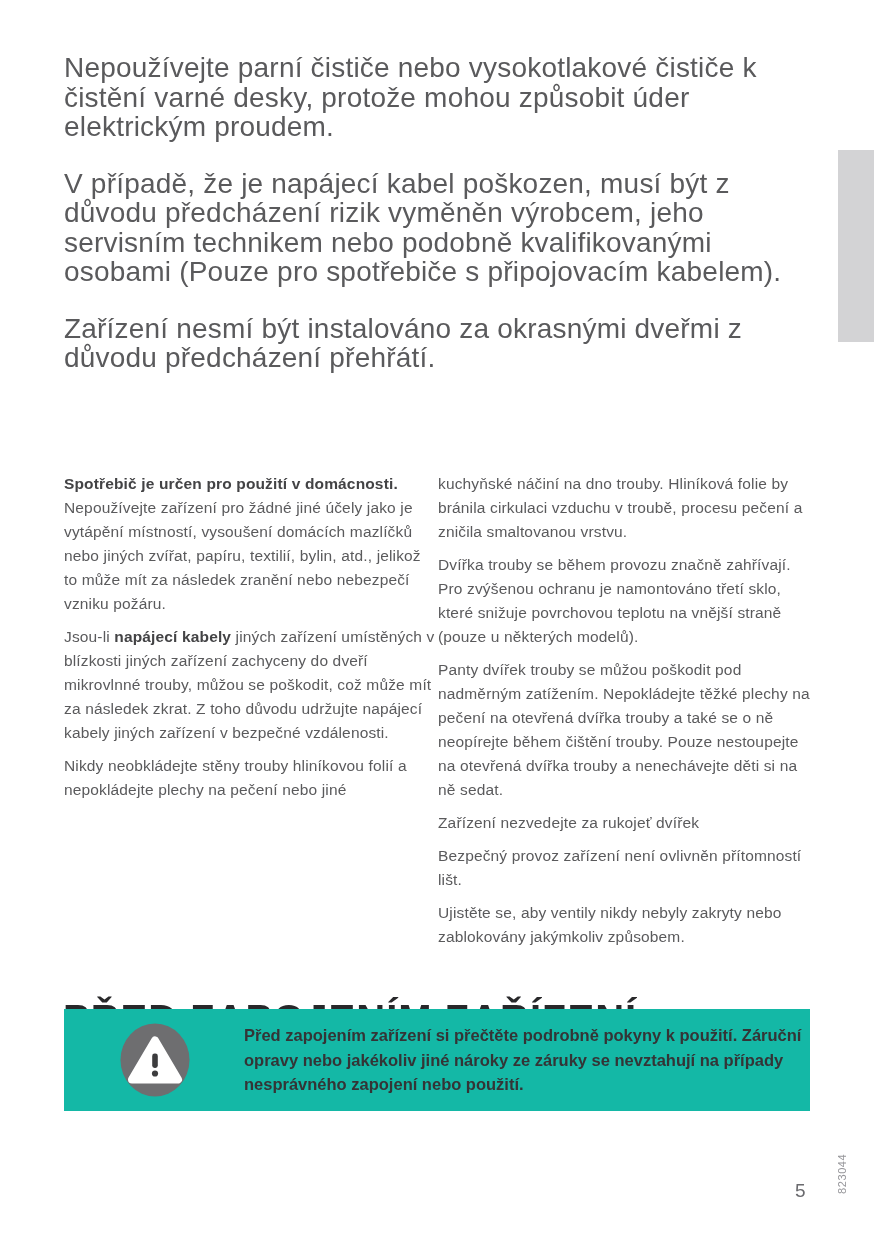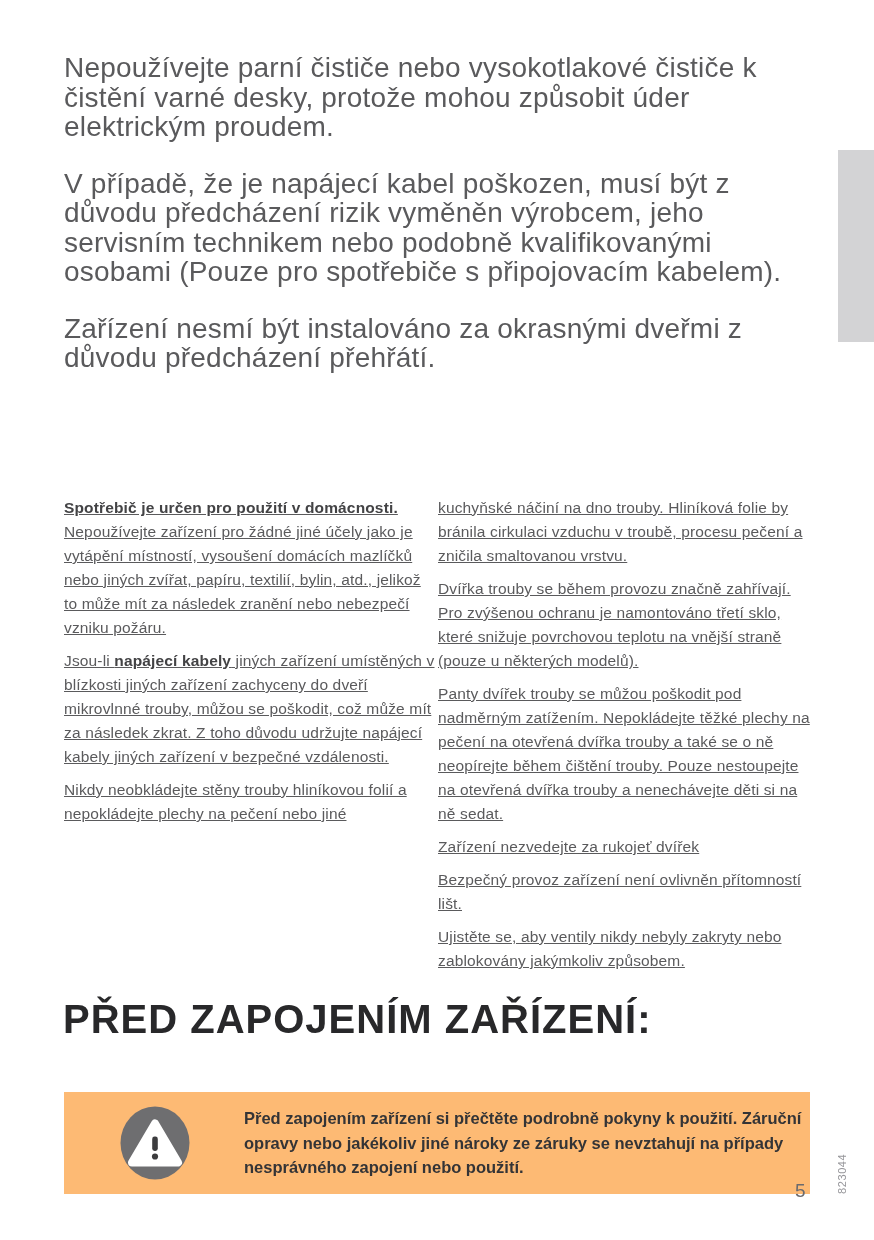--- a/index.html
+++ b/index.html
@@ -33,50 +33,49 @@
     font-size: 28px;
     line-height: 29.5px;
     font-weight: 300;
     letter-spacing: 0.2px;
   }
   .intro p { margin-bottom: 27px; }
 
   
   .columns {
     position: absolute;
-    left: 64px; top: 496px;
+    left: 64px; top: 472px;
     width: 748px;
     display: flex;
     color: #5a5a5c;
     font-size: 15.5px;
     line-height: 24px;
     letter-spacing: 0.15px;
-    text-decoration: underline;
   }
   .columns .col { flex: 1 1 0; }
   .columns p { margin-bottom: 9px; }
   .columns b { color: #434345; font-weight: bold; }
 
   
   .section-heading {
     position: absolute;
     left: 63px; top: 997px;
     color: #28282a;
     font-size: 40px;
     font-weight: bold;
     letter-spacing: 1px;
     white-space: nowrap;
   }
 
   
   .warning-box {
     position: absolute;
-    left: 64px; top: 1092px;
+    left: 64px; top: 1009px;
     width: 746px; height: 102px;
-    background: #fdba74;
+    background: #14b8a6;
     display: flex;
     align-items: center;
   }
   .warning-icon {
     margin-left: 55px;
     width: 72px; height: 76px;
     flex: 0 0 auto;
   }
   .warning-text {
     margin-left: 53px;

